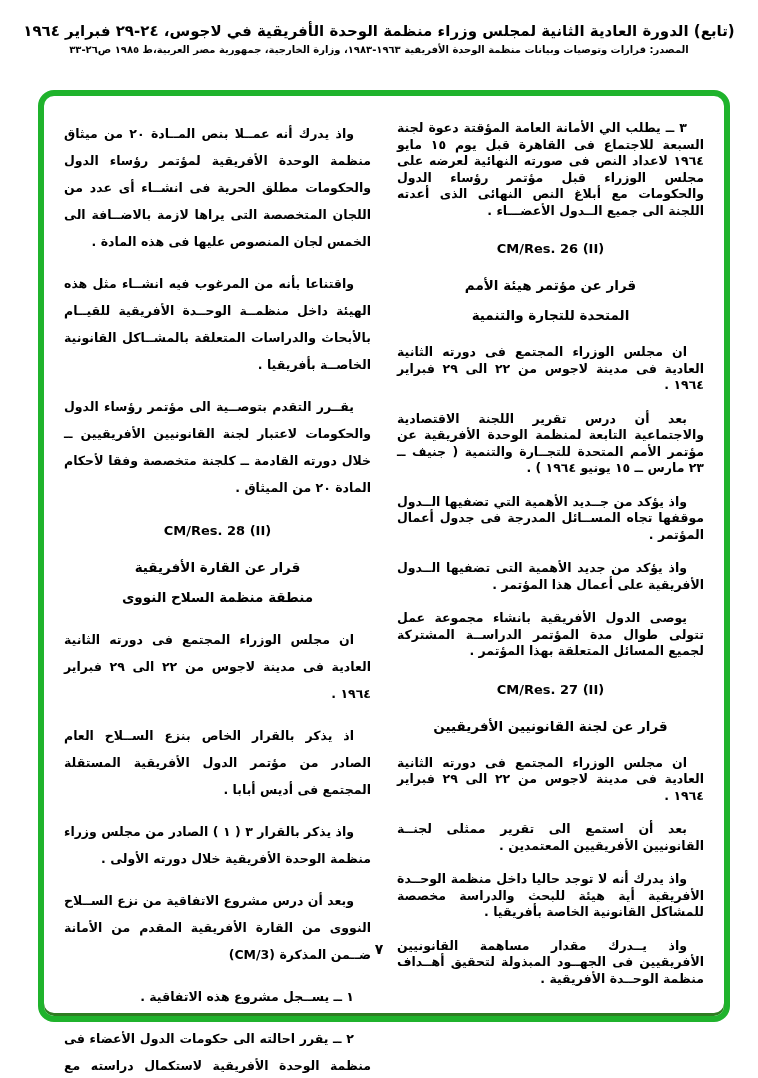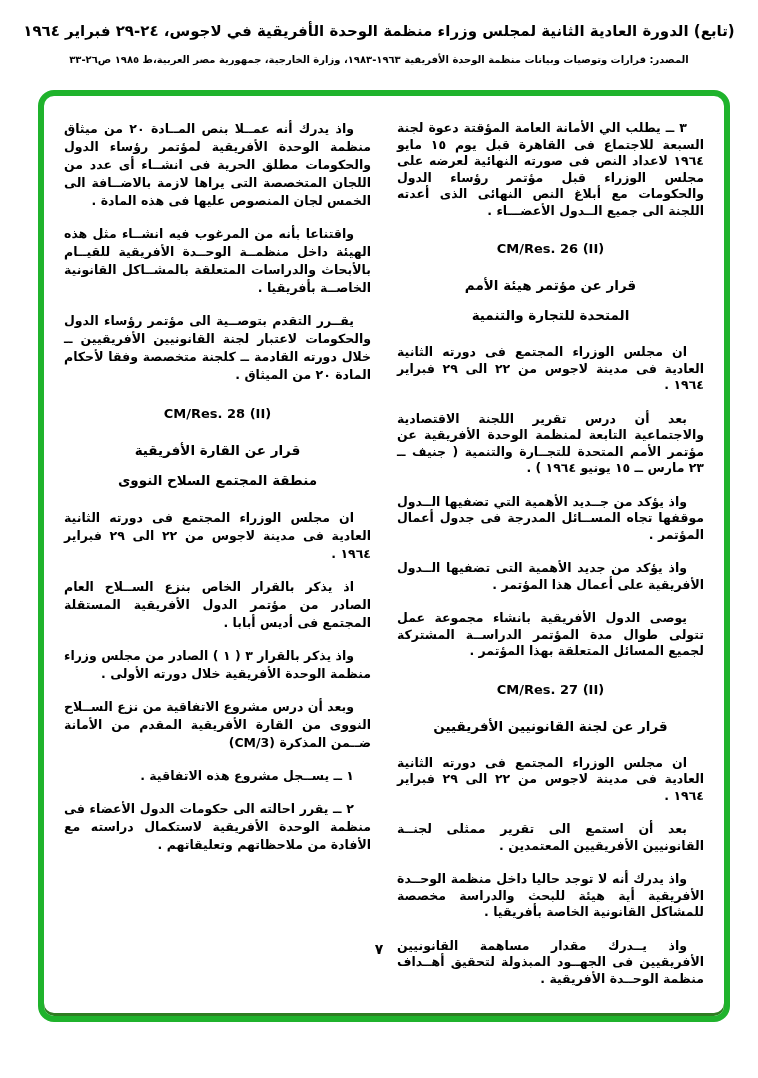--- a/index.html
+++ b/index.html
@@ -14,21 +14,21 @@
   .page { position: relative; width: 758px; height: 973px; }
 
   
   .header { text-align: center; padding-top: 22px; }
   .header-title {
     font-size: 15px; font-weight: bold;
     letter-spacing: 0.2px;
   }
   .header-source {
     font-size: 10px; font-weight: bold;
-    margin-top: 14px;
+    margin-top: 4px;
   }
 
   
   .frame {
     position: absolute;
     left: 38px; top: 90px;
     width: 692px; height: 932px;
     box-sizing: border-box;
     border: 6px solid #1fb32c;
     border-radius: 16px;
@@ -46,21 +46,21 @@
 
   
   .para {
     margin: 0 0 17px 0;
     font-size: 12.5px;
     font-weight: bold;
     text-align: justify;
     text-indent: 17px;
   }
   .col-right .para { line-height: 16.5px; }
-  .col-left  .para { line-height: 18px; margin-bottom: 15px; }
+  .col-left  .para { line-height: 27px; margin-bottom: 15px; }
 
   .res-label {
     direction: ltr;
     text-align: center;
     font-weight: bold;
     font-size: 13px;
     margin: 22px 0 14px 0;
   }
   .res-title {
     text-align: center;
@@ -111,21 +111,21 @@
         <p class="para">واذ يدرك أنه لا توجد حاليا داخل منظمة الوحــدة الأفريقية أية هيئة للبحث والدراسة مخصصة للمشاكل القانونية الخاصة بأفريقيا .</p>
         <p class="para">واذ يــدرك مقدار مساهمة القانونيين الأفريقيين فى الجهــود المبذولة لتحقيق أهــداف منظمة الوحــدة الأفريقية .</p>
       </div>
 
       <div class="col col-left">
         <p class="para">واذ يدرك أنه عمــلا بنص المــادة ٢٠ من ميثاق منظمة الوحدة الأفريقية لمؤتمر رؤساء الدول والحكومات مطلق الحرية فى انشــاء أى عدد من اللجان المتخصصة التى يراها لازمة بالاضــافة الى الخمس لجان المنصوص عليها فى هذه المادة .</p>
         <p class="para">واقتناعا بأنه من المرغوب فيه انشــاء مثل هذه الهيئة داخل منظمــة الوحــدة الأفريقية للقيــام بالأبحاث والدراسات المتعلقة بالمشــاكل القانونية الخاصــة بأفريقيا .</p>
         <p class="para">يقــرر التقدم بتوصــية الى مؤتمر رؤساء الدول والحكومات لاعتبار لجنة القانونيين الأفريقيين ــ خلال دورته القادمة ــ كلجنة متخصصة وفقا لأحكام المادة ٢٠ من الميثاق .</p>
         <div class="res-label">CM/Res. 28 (II)</div>
         <div class="res-title">قرار عن القارة الأفريقية
-منطقة المجتمع السلاح النووى</div>
+منطقة منظمة السلاح النووى</div>
         <p class="para">ان مجلس الوزراء المجتمع فى دورته الثانية العادية فى مدينة لاجوس من ٢٢ الى ٢٩ فبراير ١٩٦٤ .</p>
         <p class="para">اذ يذكر بالقرار الخاص بنزع الســلاح العام الصادر من مؤتمر الدول الأفريقية المستقلة المجتمع فى أديس أبابا .</p>
         <p class="para">واذ يذكر بالقرار ٣ ( ١ ) الصادر من مجلس وزراء منظمة الوحدة الأفريقية خلال دورته الأولى .</p>
         <p class="para">وبعد أن درس مشروع الاتفاقية من نزع الســلاح النووى من القارة الأفريقية المقدم من الأمانة ضــمن المذكرة (CM/3)</p>
         <p class="para">١ ــ يســجل مشروع هذه الاتفاقية .</p>
         <p class="para">٢ ــ يقرر احالته الى حكومات الدول الأعضاء فى منظمة الوحدة الأفريقية لاستكمال دراسته مع الأفادة من ملاحظاتهم وتعليقاتهم .</p>
       </div>
 
     </div>
   </div>

